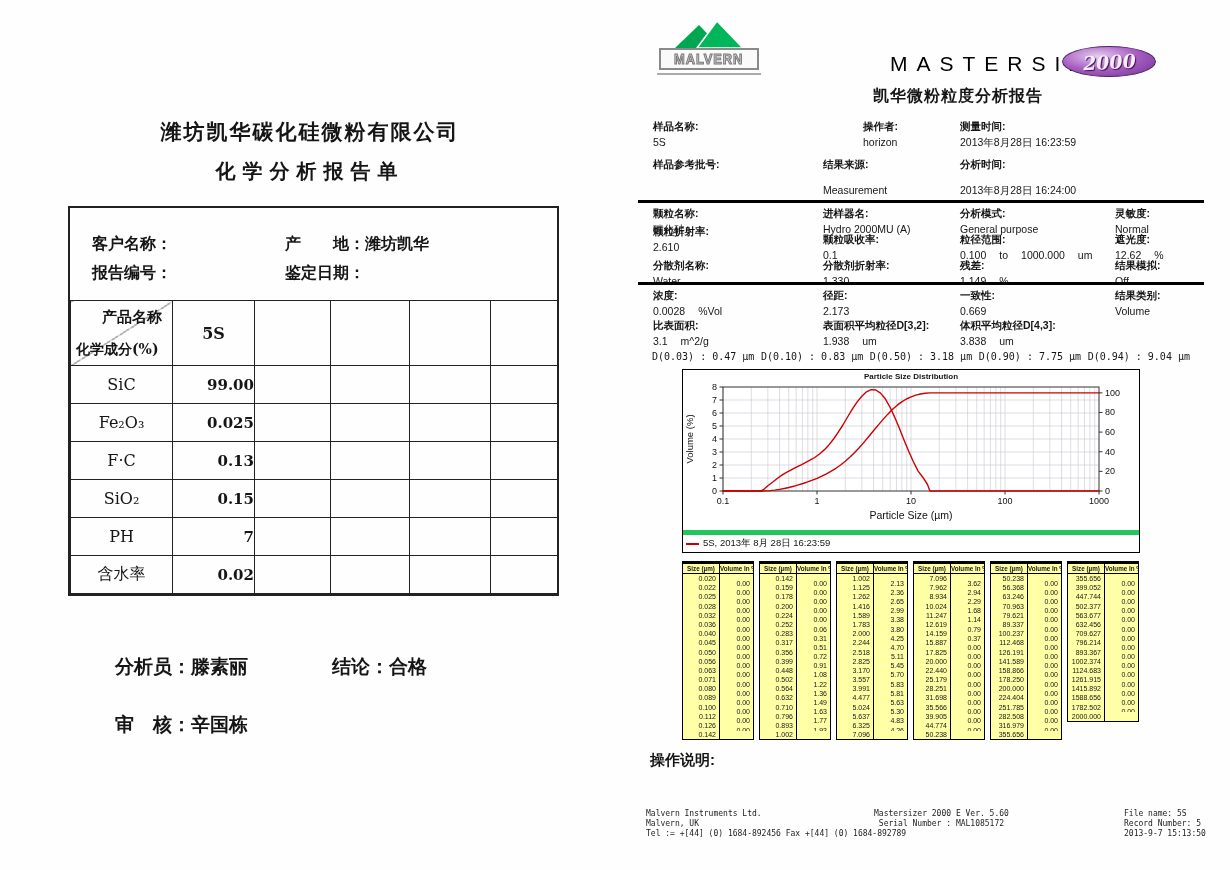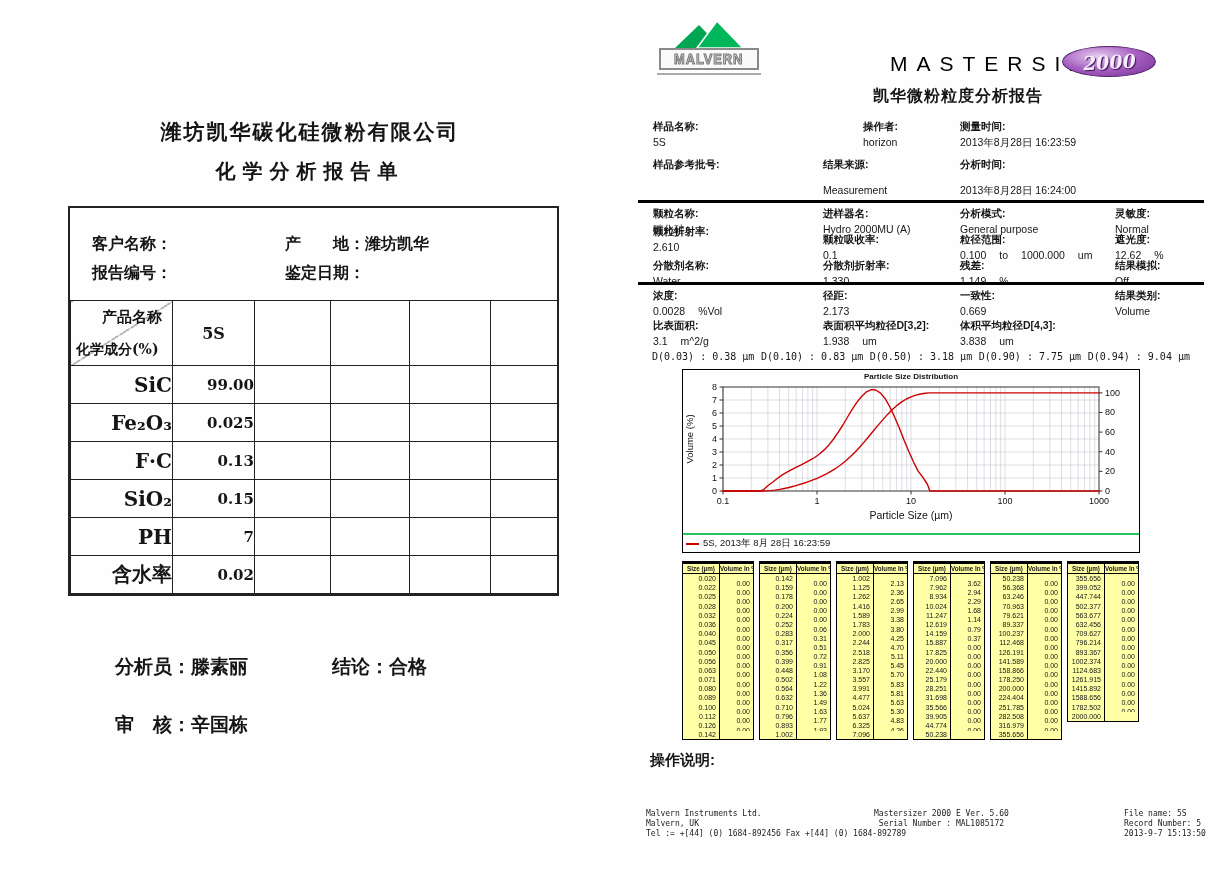--- a/index.html
+++ b/index.html
@@ -17,21 +17,21 @@
   .chem-info-row{position:absolute;left:22px;font-size:16px;font-weight:bold;white-space:nowrap;}
   .chem-info-row .second{position:absolute;left:193px;}
   .chem-table{position:absolute;left:0;bottom:0;width:100%;height:288px;
               border-collapse:collapse;table-layout:fixed;}
   .chem-table td{border:1.5px solid #222;padding:0;}
   .diag-cell{position:relative;height:64px;
      background-image:linear-gradient(to bottom right,transparent 49.7%,#666 49.7%,#666 50.4%,transparent 50.4%);}
   .corner-top{position:absolute;top:7px;right:10px;font-size:15px;font-weight:bold;}
   .corner-bottom{position:absolute;bottom:6px;left:5px;font-size:14px;font-weight:bold;}
   .product-cell{text-align:center;font-size:16px;font-weight:bold;}
-  .chem-name{text-align:right;font-size:20px;font-weight:bold;height:37px;}
+  .chem-name{text-align:center;font-size:16px;font-weight:normal;height:37px;}
   .chem-value{text-align:right;font-size:15px;font-weight:bold;}
   .sign-line{position:absolute;font-size:19px;font-weight:bold;white-space:nowrap;}
 
   
   .right-page{position:absolute;left:638px;top:14px;width:566px;height:846px;}
 
   .malvern-logo{position:absolute;left:16px;top:6px;width:110px;}
   .logo-mountains{display:block;margin:0 auto;}
   .logo-box{width:96px;margin:0 auto;border:2px solid #8a8a8a;background:#fafafa;
             text-align:center;height:18px;line-height:18px;}
@@ -55,21 +55,21 @@
   .info-value{font-size:10.5px;margin-top:2px;}
   .info-value .part{margin-right:13px;}
   .divider{position:absolute;left:0;width:566px;height:3px;background:#000;}
 
   .d-row{position:absolute;left:14px;right:14px;top:337px;display:flex;justify-content:space-between;
          font-family:"DejaVu Sans Mono",monospace;font-size:10px;}
 
   .chart-box{position:absolute;left:44px;top:355px;width:458px;height:184px;border:1px solid #000;
              background:#fff;box-sizing:border-box;}
   .chart-title{height:13px;line-height:14px;text-align:center;font-size:8px;font-weight:bold;}
-  .legend{border-top:2px solid #22c55e;height:17px;display:flex;align-items:center;
+  .legend{border-top:5px solid #22c55e;height:17px;display:flex;align-items:center;
           font-size:9.5px;padding-left:3px;position:absolute;bottom:0;left:0;right:0;}
   .legend-dash{width:13px;height:2px;background:#c00;margin-right:4px;flex:0 0 auto;}
 
   .size-table{position:absolute;left:44px;top:547px;width:460px;display:flex;gap:5px;
               align-items:flex-start;}
   .grp{display:flex;border-top:2px solid #000;}
   .stcol{background:#ffffa6;border:1px solid #000;width:38px;box-sizing:border-box;}
   .volcol{width:35px;margin-left:-1px;}
   .hdr{font-size:6.3px;font-weight:bold;text-align:center;border-bottom:1px solid #000;
        height:9px;line-height:9px;overflow:hidden;white-space:nowrap;}
@@ -298,21 +298,21 @@
         <div class="info-label">表面积平均粒径D[3,2]:</div>
         <div class="info-value"><span class="part">1.938</span><span class="part">um</span></div>
       </div>
       <div class="info-cell" style="left: 322px; top: 30px;">
         <div class="info-label">体积平均粒径D[4,3]:</div>
         <div class="info-value"><span class="part">3.838</span><span class="part">um</span></div>
       </div>
     </div>
 
   <div id="d-row" class="d-row">
-      <span class="d-item">D(0.03) : 0.38 µm</span>
+      <span class="d-item">D(0.03) : 0.47 µm</span>
       <span class="d-item">D(0.10) : 0.83 µm</span>
       <span class="d-item">D(0.50) : 3.18 µm</span>
       <span class="d-item">D(0.90) : 7.75 µm</span>
       <span class="d-item">D(0.94) : 9.04 µm</span>
     </div>
 
   <div class="chart-box">
     <div class="chart-title">Particle Size Distribution</div>
     <svg id="psd-svg" width="456" height="142" viewBox="0 0 456 142">
         <rect x="40" y="4" width="376" height="104" fill="#ffffff"></rect>

